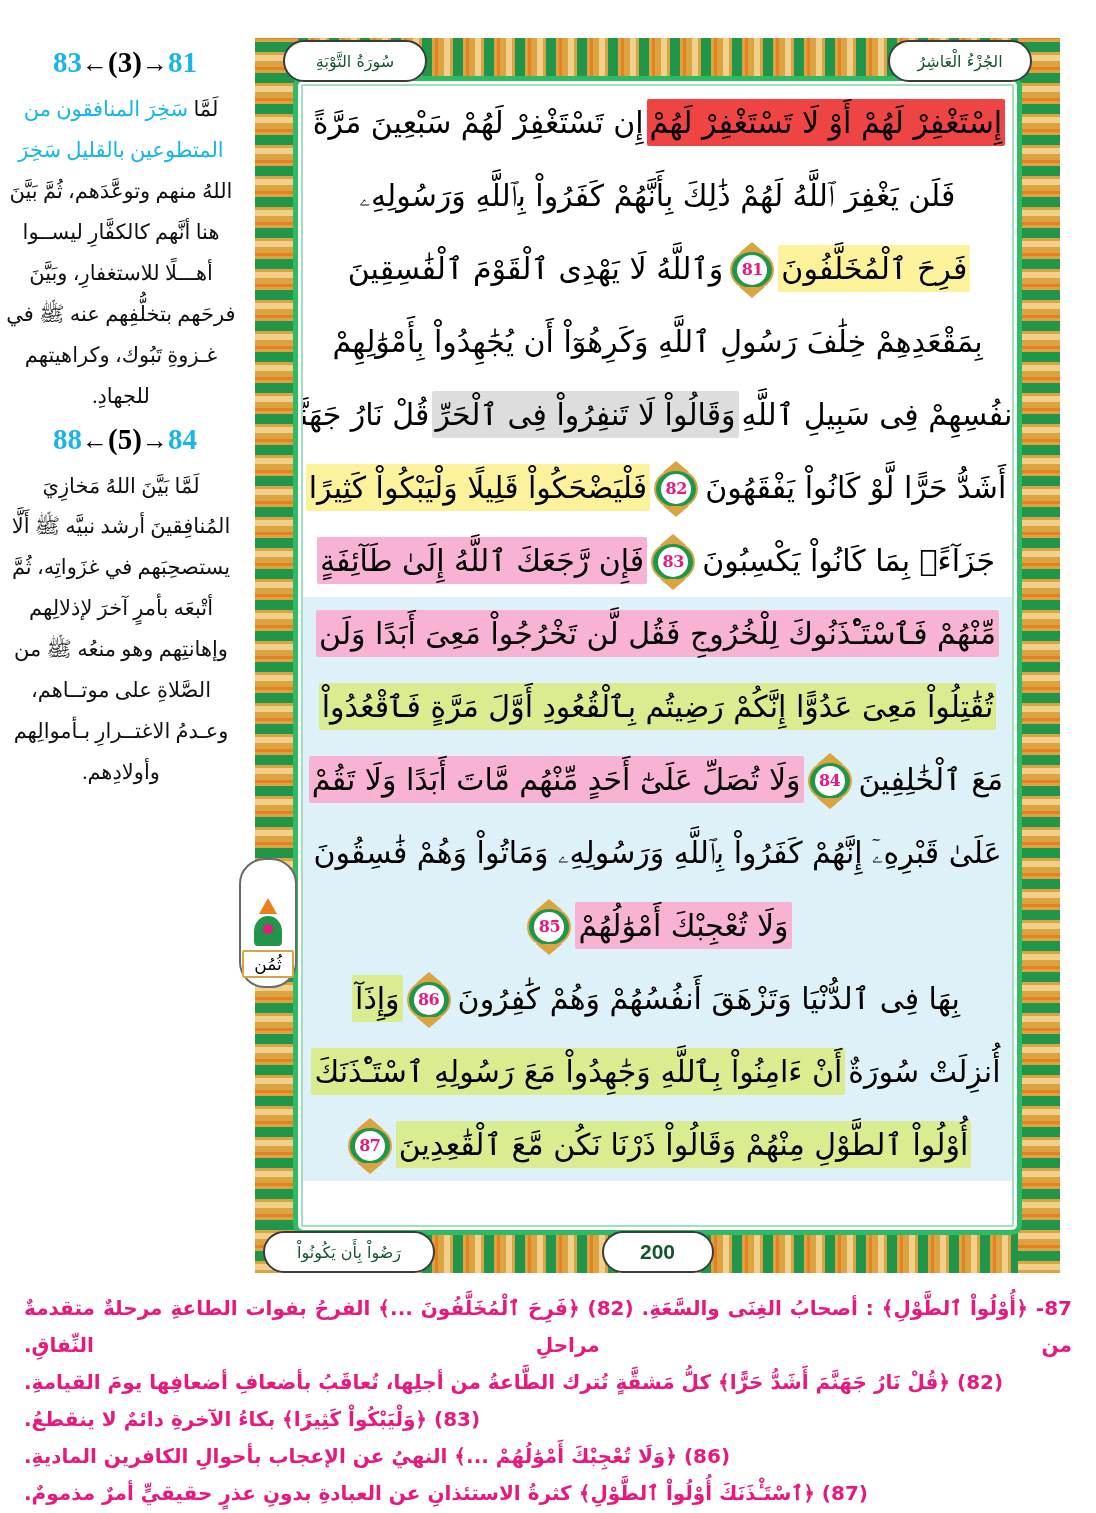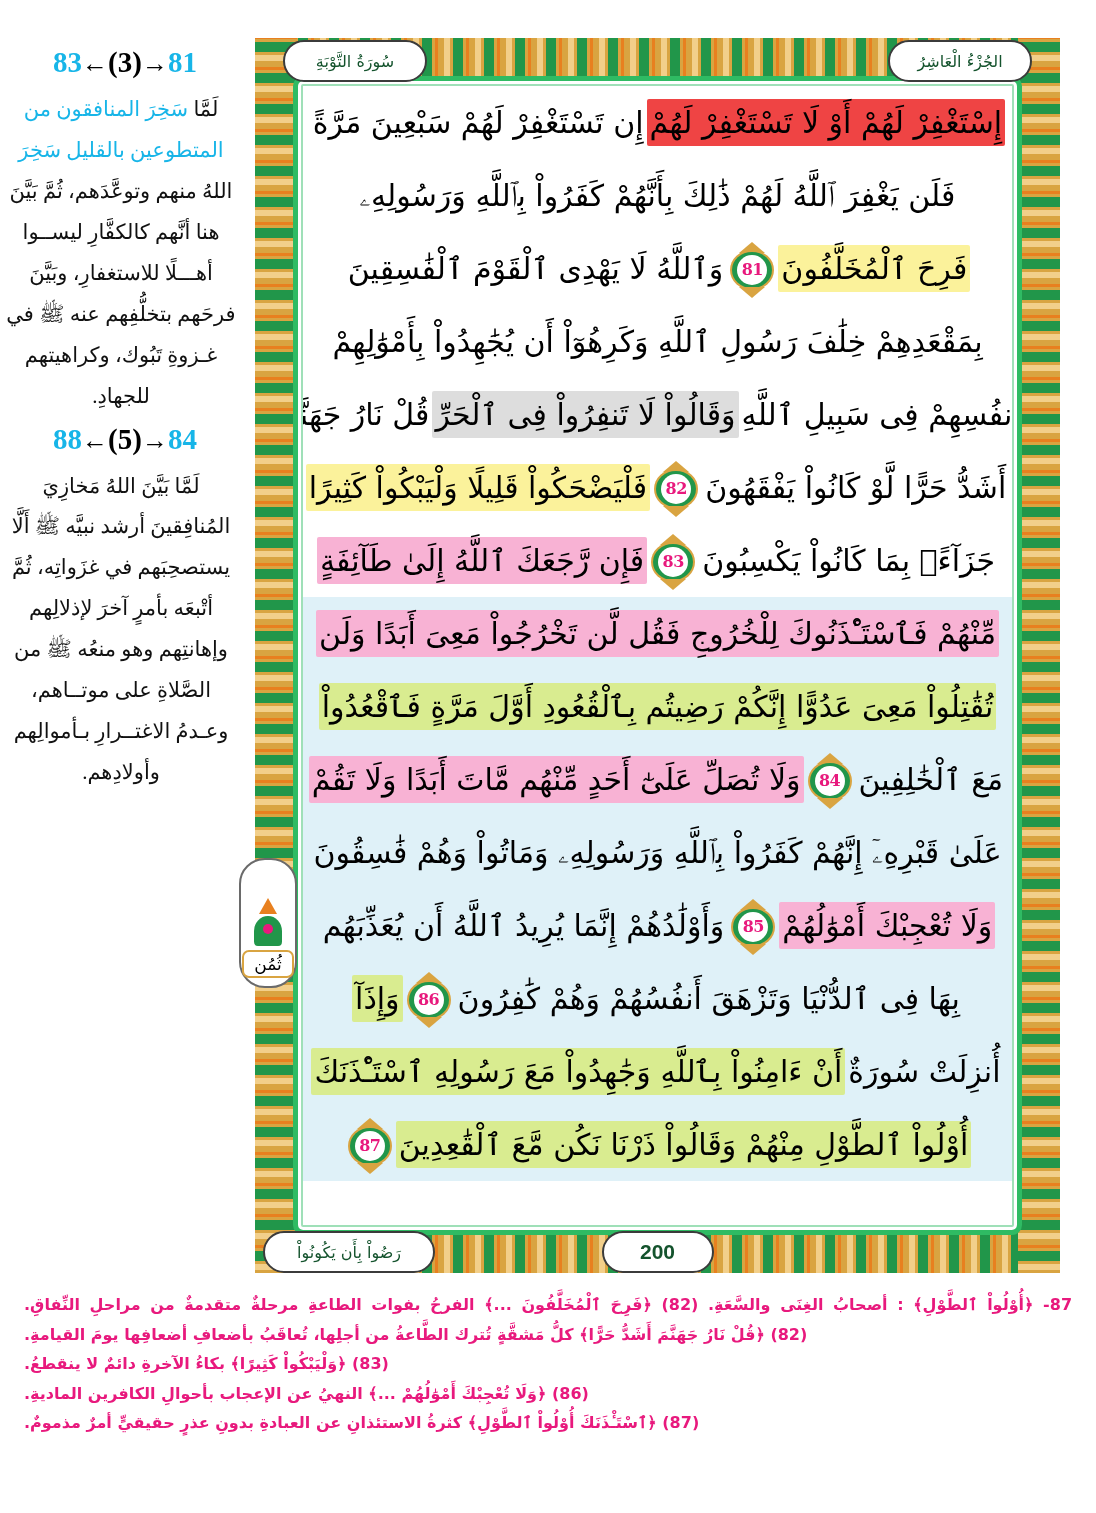--- a/index.html
+++ b/index.html
@@ -95,21 +95,21 @@
   }
   #thumun .lotus{
     width:28px;height:30px;background:#21964a;
     border-radius:50% 50% 14% 14%;position:relative;margin-bottom:4px;
   }
   #thumun .lotus:after{
     content:"";position:absolute;left:50%;top:8px;transform:translateX(-50%);
     width:10px;height:10px;background:#e8197d;border-radius:50%;
   }
   #thumun .plate{
-    border:2px solid #d9a441;background:#fff;border-radius:7px;
+    border:2px solid #d9a441;background:#fff;border-radius:2px;
     padding:2px 10px;font-size:17px;color:#000;
   }
 
   
   #quran-text{
     position:absolute;left:48px;top:48px;right:48px;bottom:48px;
     overflow:hidden;background:#ffffff;
   }
   .qline{
     position:relative;height:73px;display:flex;align-items:center;
@@ -155,21 +155,21 @@
   }
   .ayah .tipT{top:-8px;border-bottom:11px solid #d9a441;}
   .ayah .tipB{bottom:-8px;border-top:11px solid #d9a441;}
 
   
   #footnotes{
     position:absolute;left:0;top:1290px;width:1096px;
     direction:rtl;text-align:center;padding:0 24px;box-sizing:border-box;
   }
   .fn{
-    color:#e8197d;font-weight:bold;font-size:16px;line-height:1.85;
+    color:#e8197d;font-weight:bold;font-size:20px;line-height:1.85;
     font-family:"DejaVu Sans","Liberation Sans",sans-serif;
     white-space:normal;
   }
   .fn-1{text-align:justify;text-align-last:justify;}
   .fn-2{text-align:left;}
   .fn-3{text-align:left;}
   .fn-4{text-align:left;}
   .fn-5{text-align:left;}
 </style>
 </head>
@@ -261,21 +261,21 @@
         <div class="qtext"><span class="seg">مَعَ ٱلْخَٰلِفِينَ</span><span class="ayah"><span class="tipT"></span><span class="rosette"></span><span class="inner">
               <span class="num">84</span>
             </span><span class="tipB"></span></span><span class="seg hl-pink">وَلَا تُصَلِّ عَلَىٰٓ أَحَدٍ مِّنْهُم مَّاتَ أَبَدًا وَلَا تَقُمْ</span></div>
       </div>
       <div class="qline bg-blue">
         <div class="qtext"><span class="seg">عَلَىٰ قَبْرِهِۦٓ إِنَّهُمْ كَفَرُواْ بِٱللَّهِ وَرَسُولِهِۦ وَمَاتُواْ وَهُمْ فَٰسِقُونَ</span></div>
       </div>
       <div class="qline bg-blue">
         <div class="qtext"><span class="seg hl-pink">وَلَا تُعْجِبْكَ أَمْوَٰلُهُمْ</span><span class="ayah"><span class="tipT"></span><span class="rosette"></span><span class="inner">
               <span class="num">85</span>
-            </span><span class="tipB"></span></span><span class="seg">وَأَوْلَٰدُهُمْ إِنَّمَا يُرِيدُ ٱللَّهُ أَن يُعَذِّبَهُم</span></div>
+            </span><span class="tipB"></span></span></div>
       </div>
       <div class="qline bg-blue">
         <div class="qtext"><span class="seg">بِهَا فِى ٱلدُّنْيَا وَتَزْهَقَ أَنفُسُهُمْ وَهُمْ كَٰفِرُونَ</span><span class="ayah"><span class="tipT"></span><span class="rosette"></span><span class="inner">
               <span class="num">86</span>
             </span><span class="tipB"></span></span><span class="seg hl-green">وَإِذَآ</span></div>
       </div>
       <div class="qline bg-blue">
         <div class="qtext"><span class="seg">أُنزِلَتْ سُورَةٌ</span><span class="seg hl-green">أَنْ ءَامِنُواْ بِٱللَّهِ وَجَٰهِدُواْ مَعَ رَسُولِهِ ٱسْتَـْٔذَنَكَ</span></div>
       </div>
       <div class="qline bg-blue">

